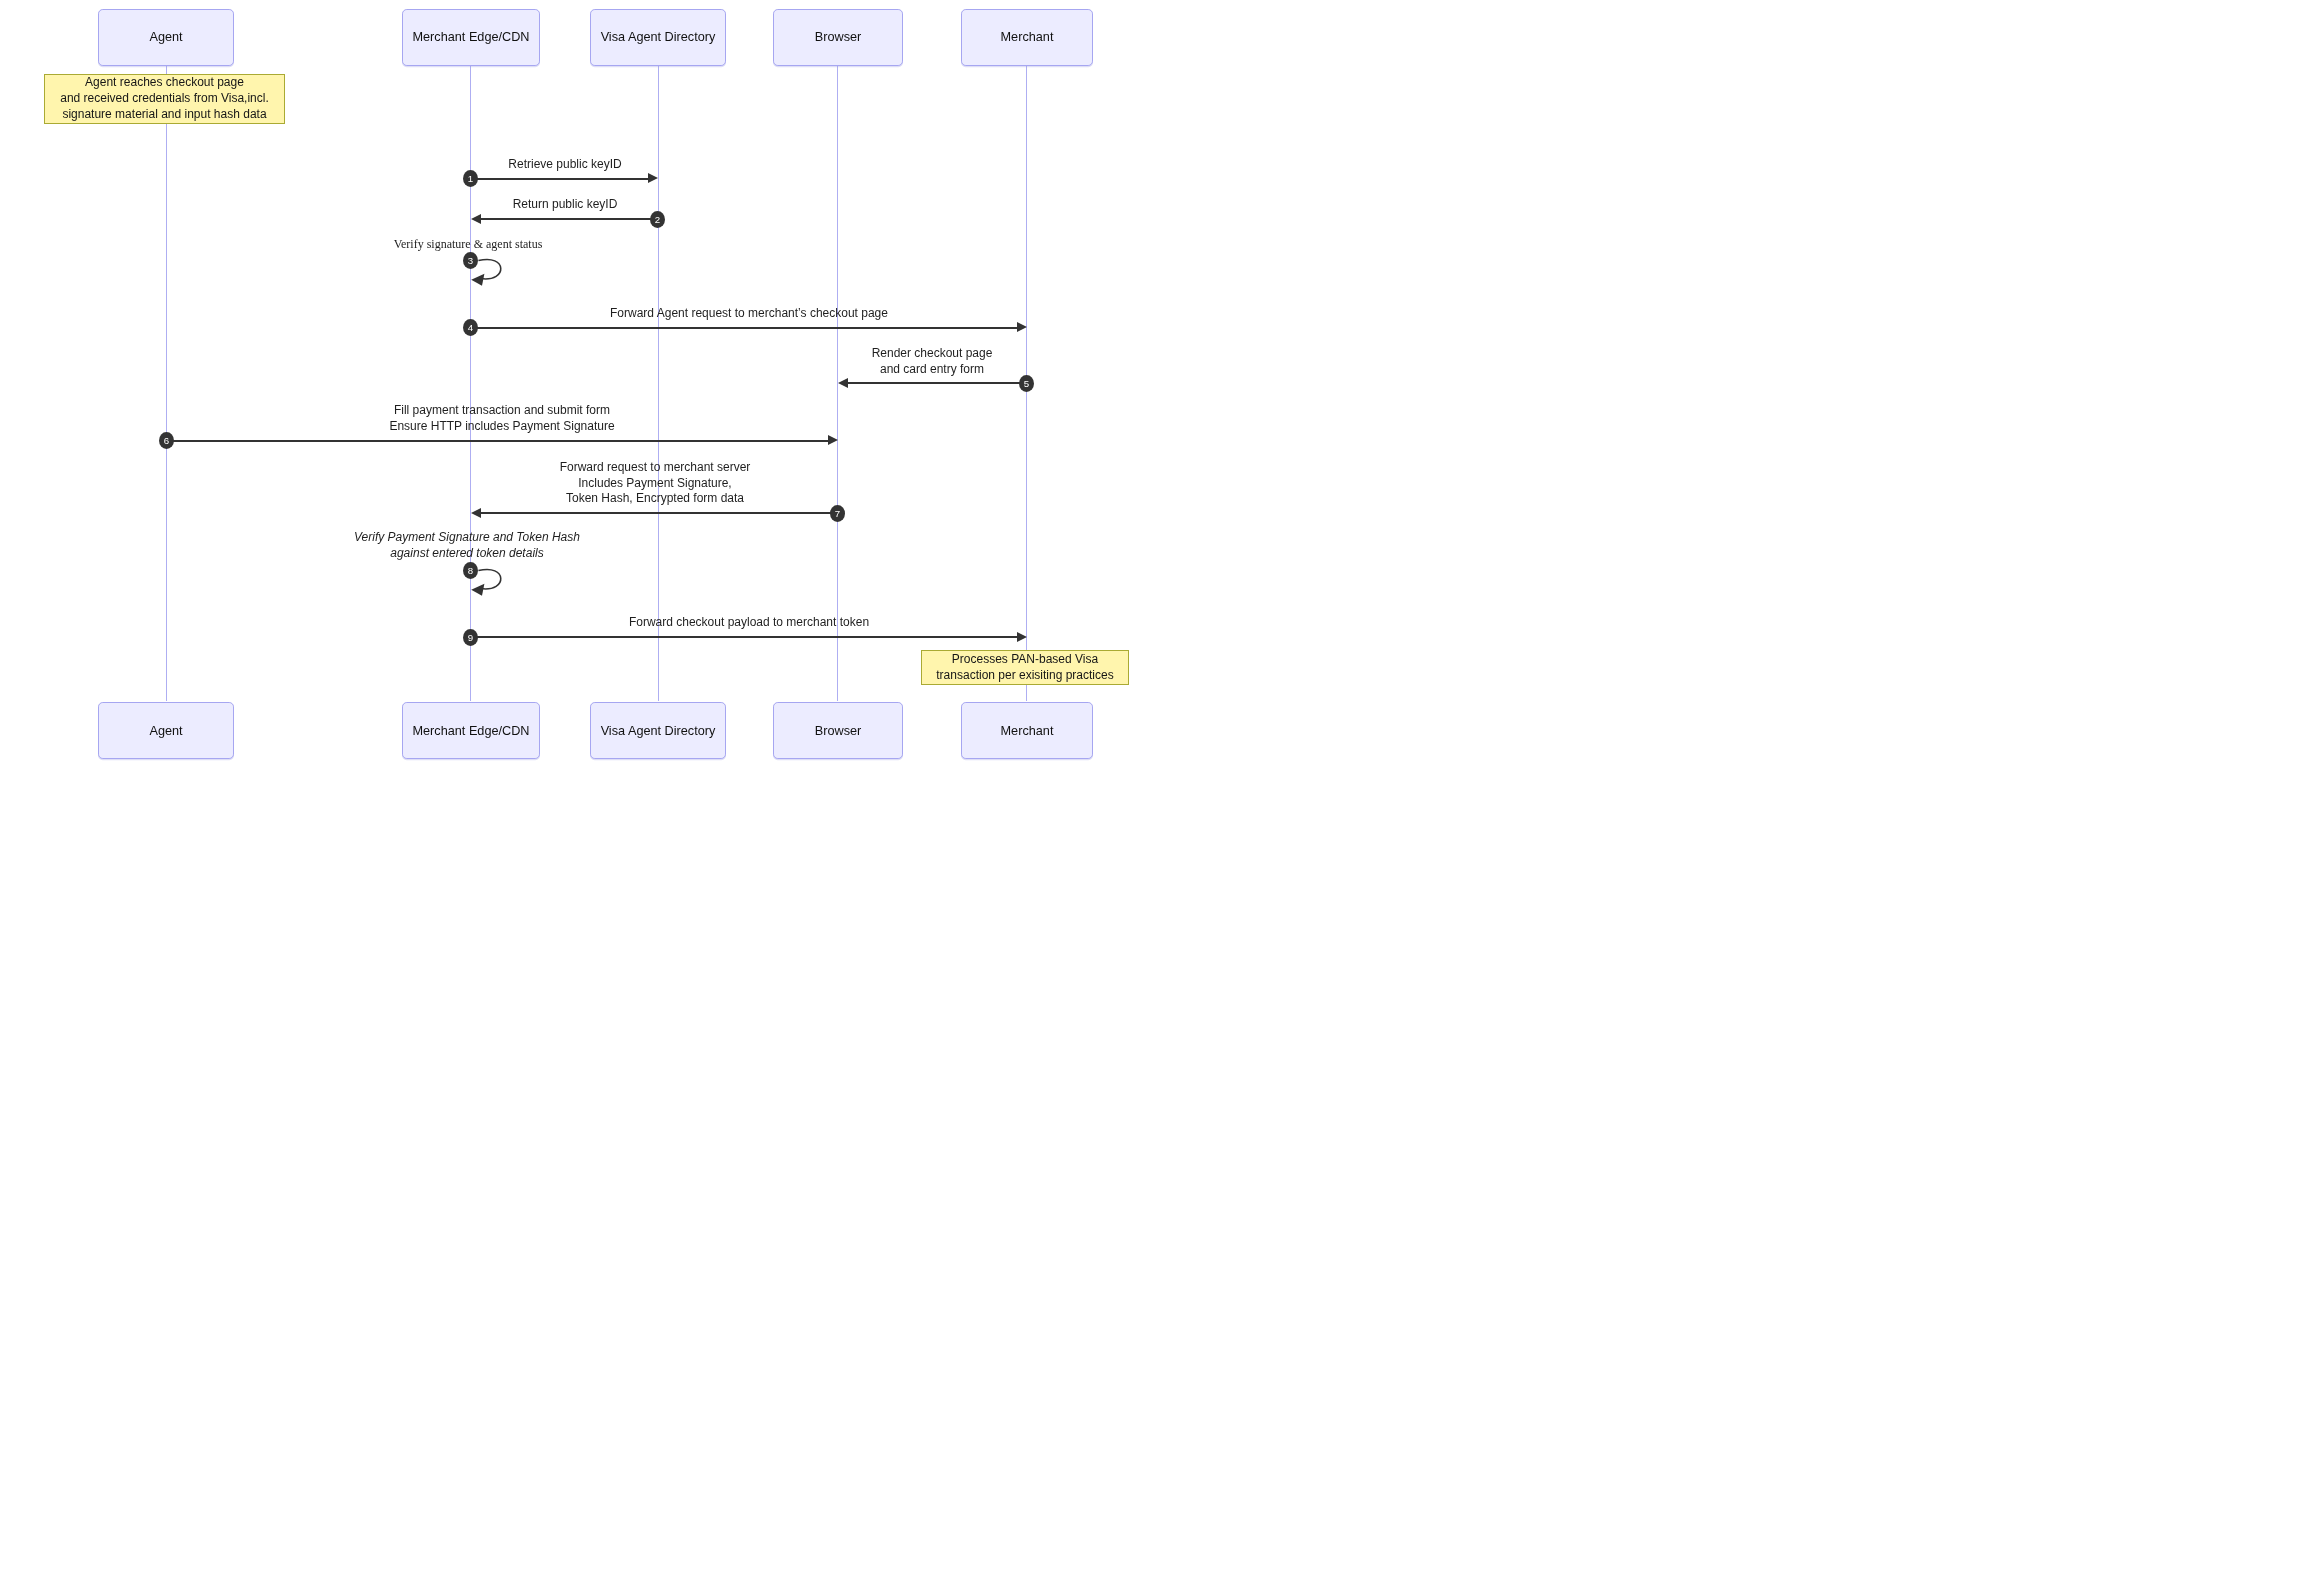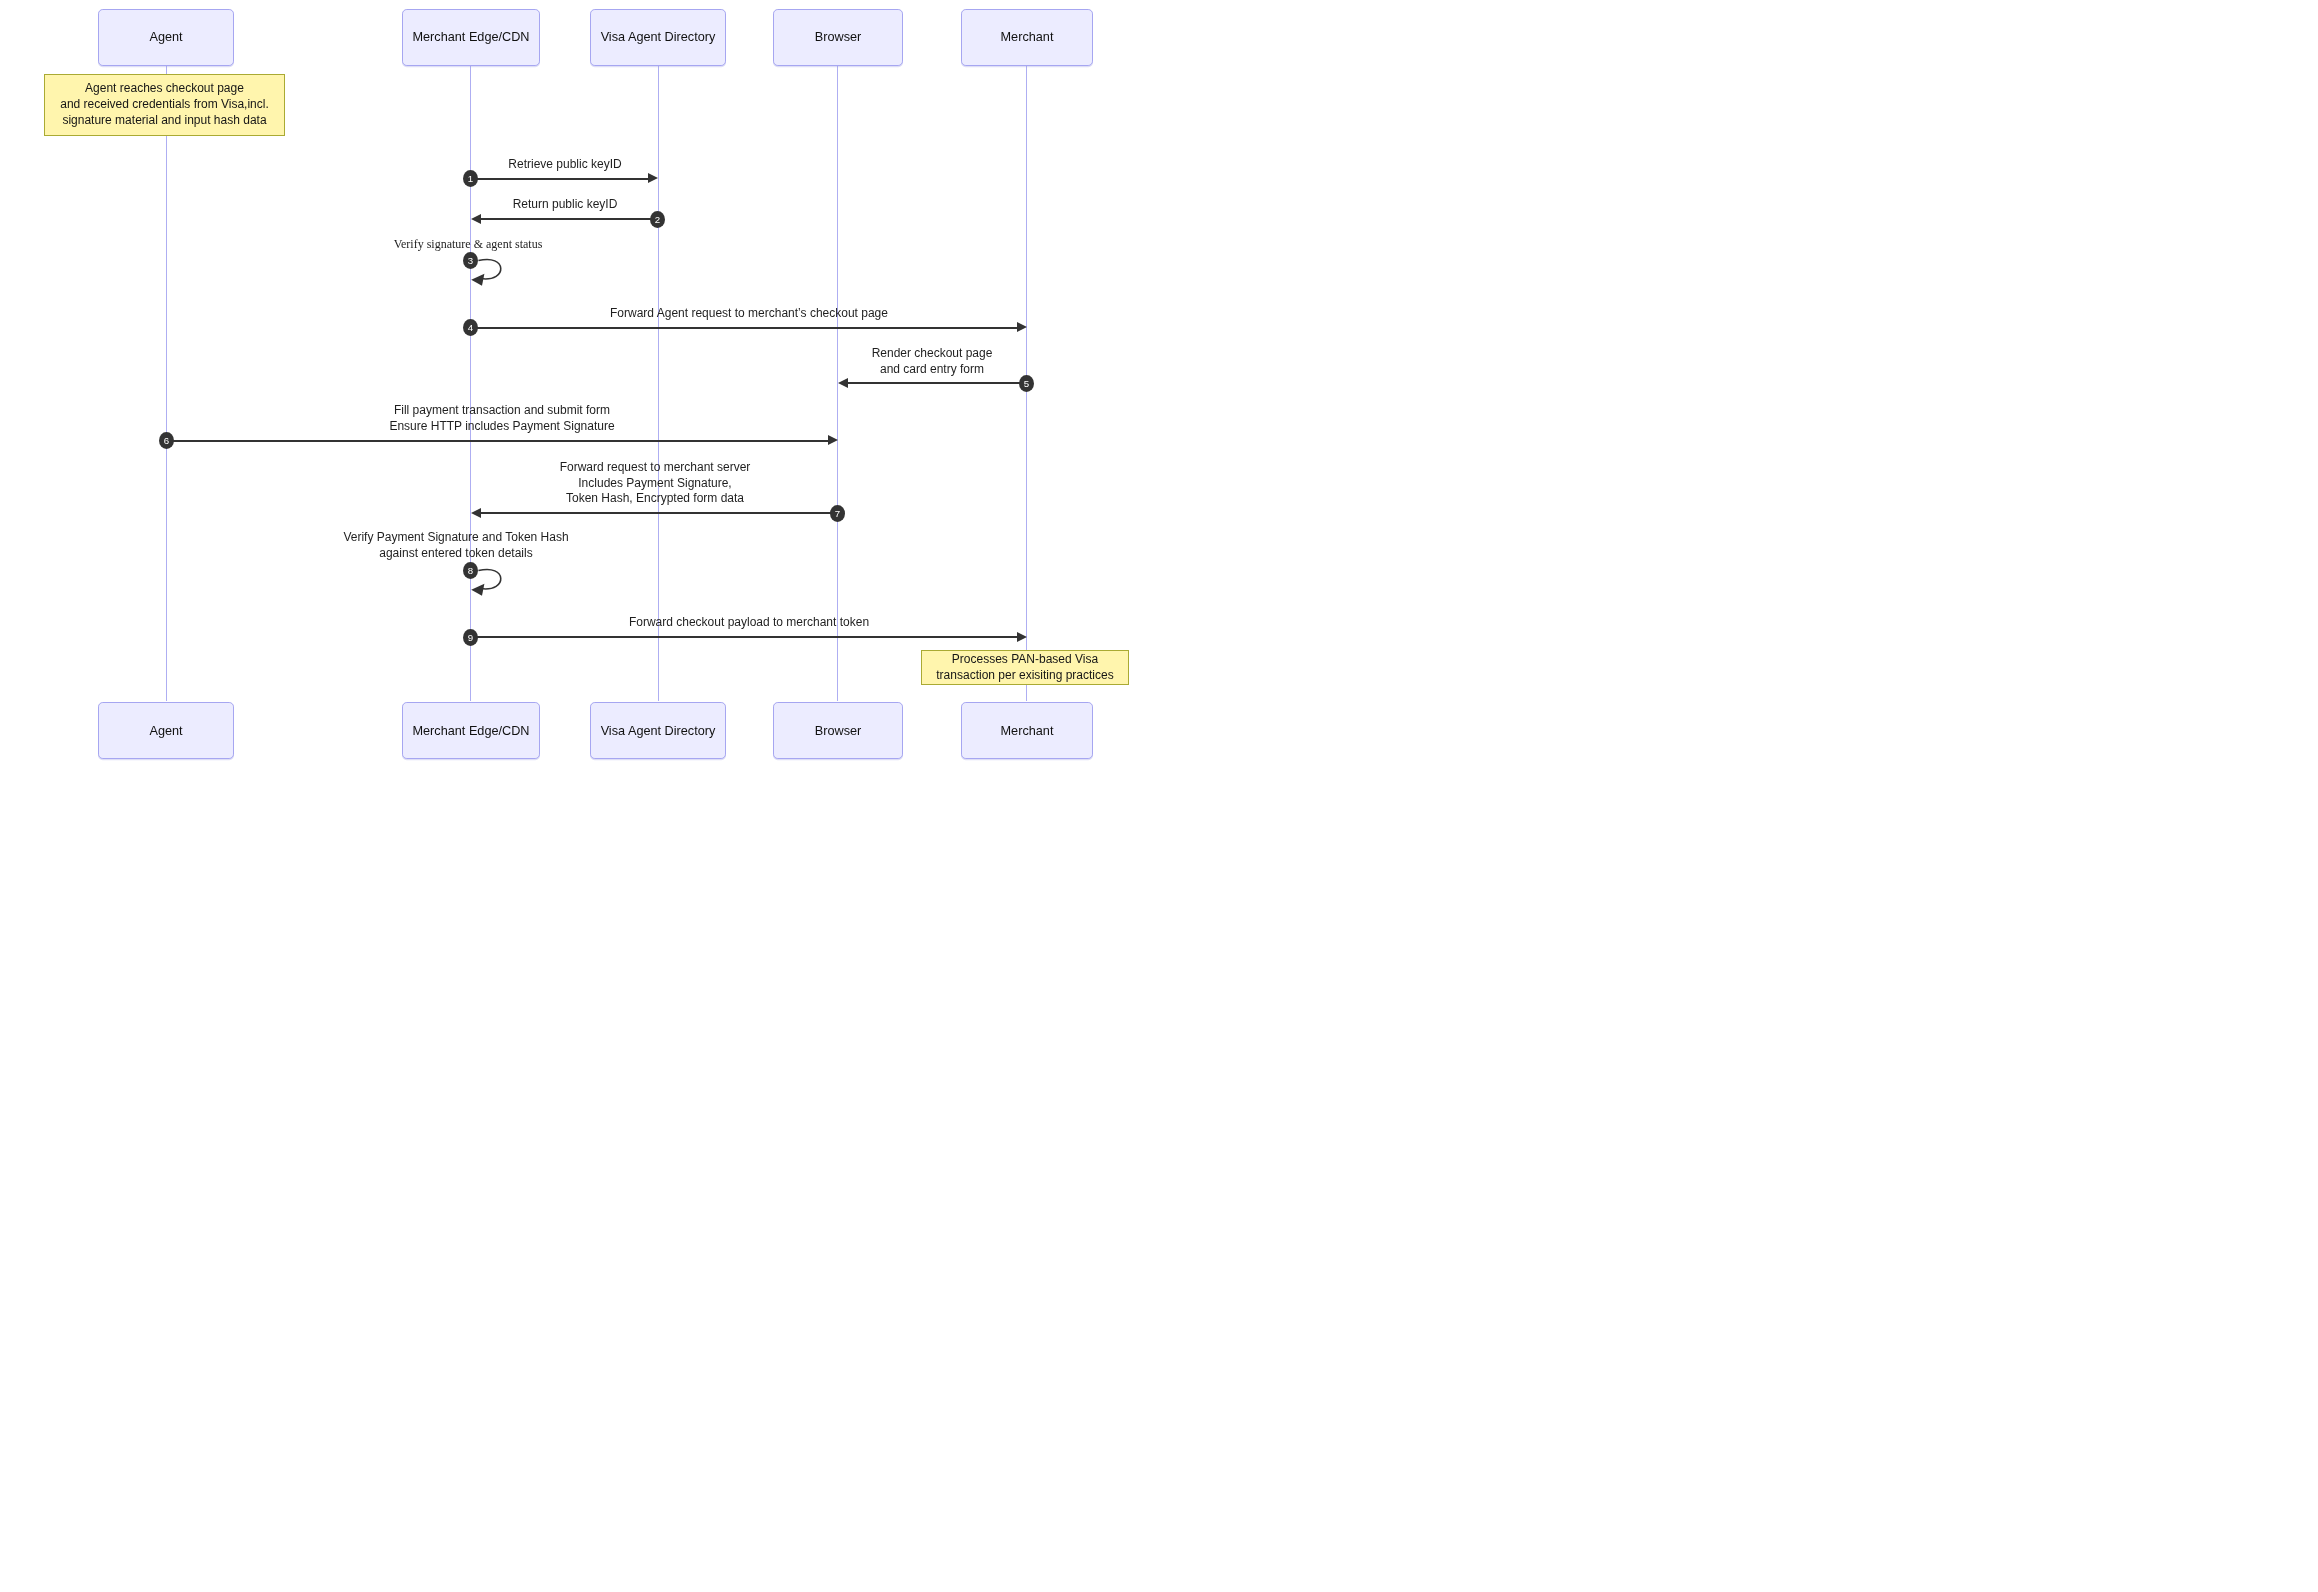--- a/index.html
+++ b/index.html
@@ -70,21 +70,21 @@
   <div class="actor" style="left:590px; top:8.5px; width:136px;">
       <span>Visa Agent Directory</span>
     </div>
   <div class="actor" style="left:773px; top:8.5px; width:130px;">
       <span>Browser</span>
     </div>
   <div class="actor" style="left:961px; top:8.5px; width:132px;">
       <span>Merchant</span>
     </div>
 
-  <div class="note" style="left:44px; top:74px; width:241px; height:62px;"><span>Agent reaches checkout page
+  <div class="note" style="left:44px; top:74px; width:241px; height:50px;"><span>Agent reaches checkout page
 and received credentials from Visa,incl.
 signature material and input hash data</span></div>
 
   <div class="msg-text" style="left:565px; top:157px;text-align:right;">Retrieve public keyID</div>
   <div class="arrow-line" style="left:471px; top:178px; width:179px;"></div>
   <div class="arrow-head-right" style="left:648px; top:173px;"></div>
   <div class="seq-num" style="left:463px; top:170px;">1</div>
 
   <div class="msg-text" style="left:565px; top:197px;">Return public keyID</div>
   <div class="arrow-line" style="left:479px; top:218px; width:179px;"></div>
@@ -115,21 +115,21 @@
   <div class="arrow-head-right" style="left:828px; top:435px;"></div>
   <div class="seq-num" style="left:159px; top:432px;">6</div>
 
   <div class="msg-text" style="left:655px; top:460px;">Forward request to merchant server
 Includes Payment Signature,
 Token Hash, Encrypted form data</div>
   <div class="arrow-line" style="left:479px; top:512px; width:359px;"></div>
   <div class="arrow-head-left" style="left:471px; top:508px;"></div>
   <div class="seq-num" style="left:830px; top:505px;">7</div>
 
-  <div class="msg-text" style="left:456px; top:530px;">Verify Payment Signature and Token Hash
+  <div class="msg-text" style="left:467px; top:530px;font-style:italic;">Verify Payment Signature and Token Hash
 against entered token details</div>
   <svg class="self-loop" style="left:470px; top:567px;" width="42" height="30" viewBox="0 0 70 50">
     <path d="M 14 6 C 62 -6 64 42 18 36" stroke="#333333" stroke-width="2.6" fill="none"></path>
     <polygon points="2,38 24,28 20,48" fill="#333333"></polygon>
   </svg>
   <div class="seq-num" style="left:463px; top:562px;">8</div>
 
   <div class="msg-text" style="left:749px; top:615px;">Forward checkout payload to merchant token</div>
   <div class="arrow-line" style="left:471px; top:636px; width:548px;"></div>
   <div class="arrow-head-right" style="left:1017px; top:632px;"></div>

